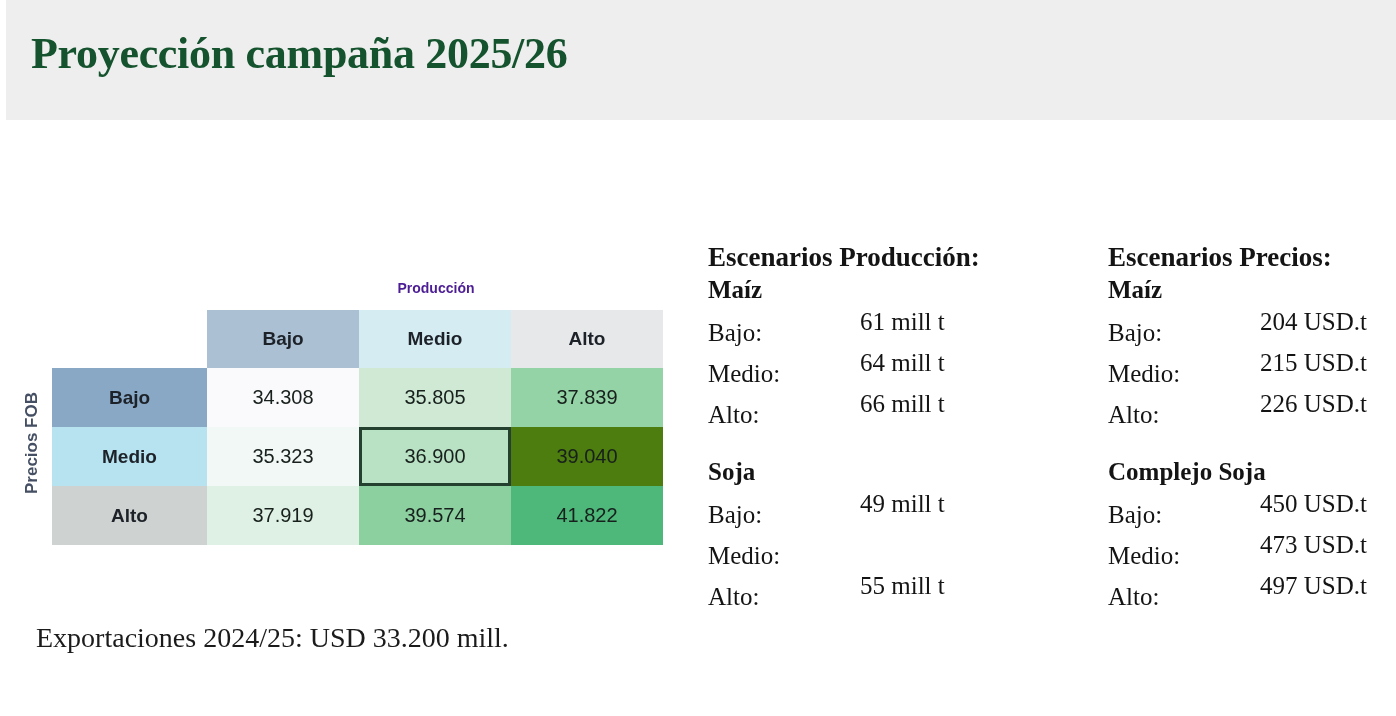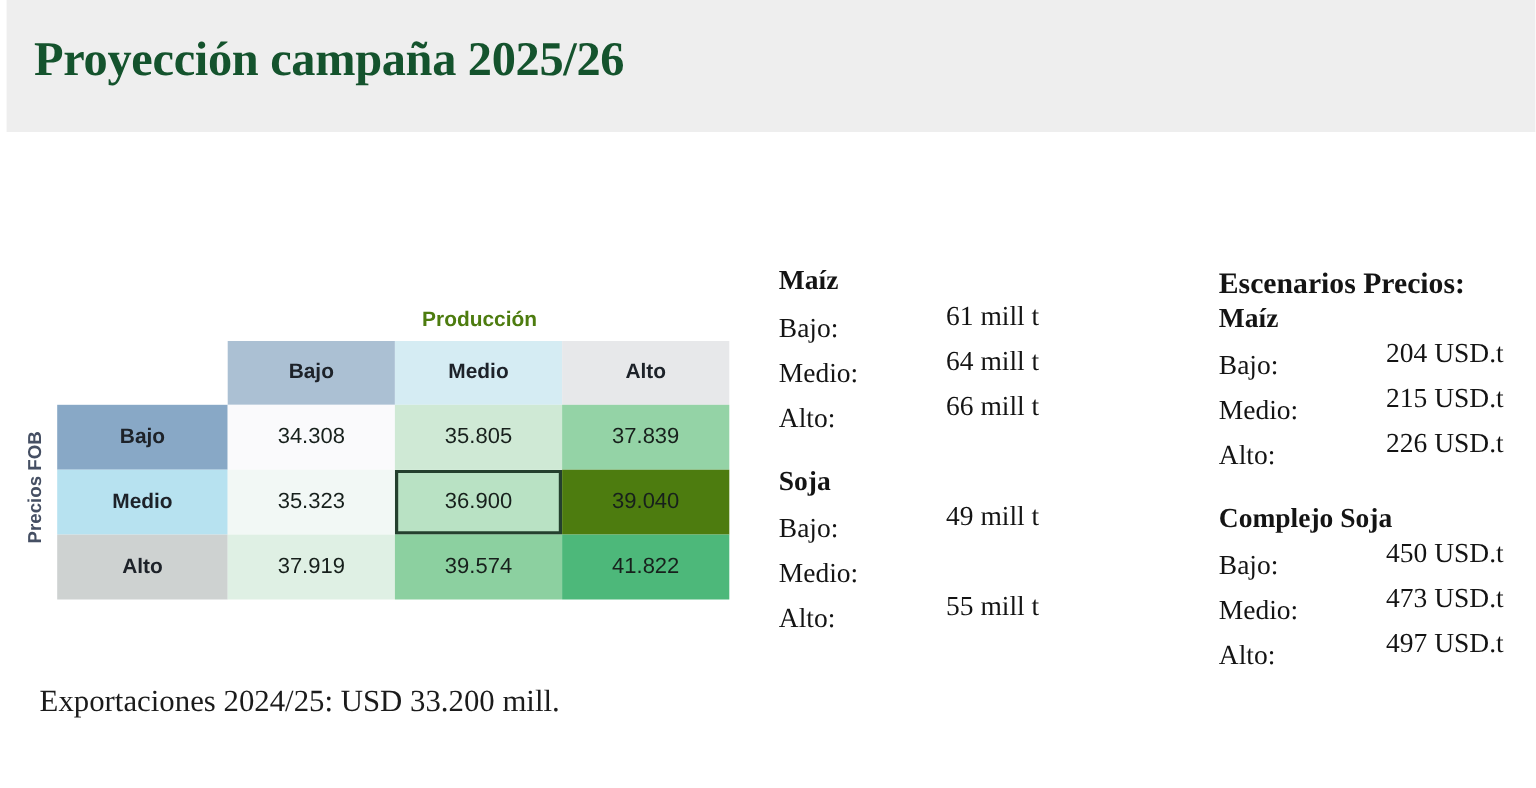--- a/index.html
+++ b/index.html
@@ -70,22 +70,22 @@
   }
 
   .prod-label {
     position: absolute;
     left: 207px;
     top: 4px;
     width: 458px;
     text-align: center;
     font-family: "Liberation Sans", "DejaVu Sans", sans-serif;
     font-weight: bold;
-    font-size: 19px;
-    color: #4d7c0f;
+    font-size: 14px;
+    color: #4c1d95;
   }
 
   .fob-label {
     position: absolute;
     left: -28px;
     top: 157px;
     width: 120px;
     text-align: center;
     transform: rotate(-90deg);
     font-family: "Liberation Sans", "DejaVu Sans", sans-serif;
@@ -239,20 +239,21 @@
         <td class="data-cell" id="c21" style="background: rgb(140, 208, 160);">39.574</td>
         <td class="data-cell" id="c22" style="background: rgb(77, 184, 122);">41.822</td>
       </tr>
     </tbody>
       </table>
   </div>
 
   <div class="footer-note">Exportaciones 2024/25: USD 33.200 mill.</div>
 
   <div class="scen-col" id="col-produccion">
+    <div class="scen-title">Escenarios Producción:</div>
     <div class="scen-sub">Maíz</div>
     <div class="scen-rows">
       <div class="scen-row">
         <span class="lbl">Bajo:</span>
         <span class="val">61 mill t</span>
       </div>
       <div class="scen-row">
         <span class="lbl">Medio:</span>
         <span class="val">64 mill t</span>
       </div>

